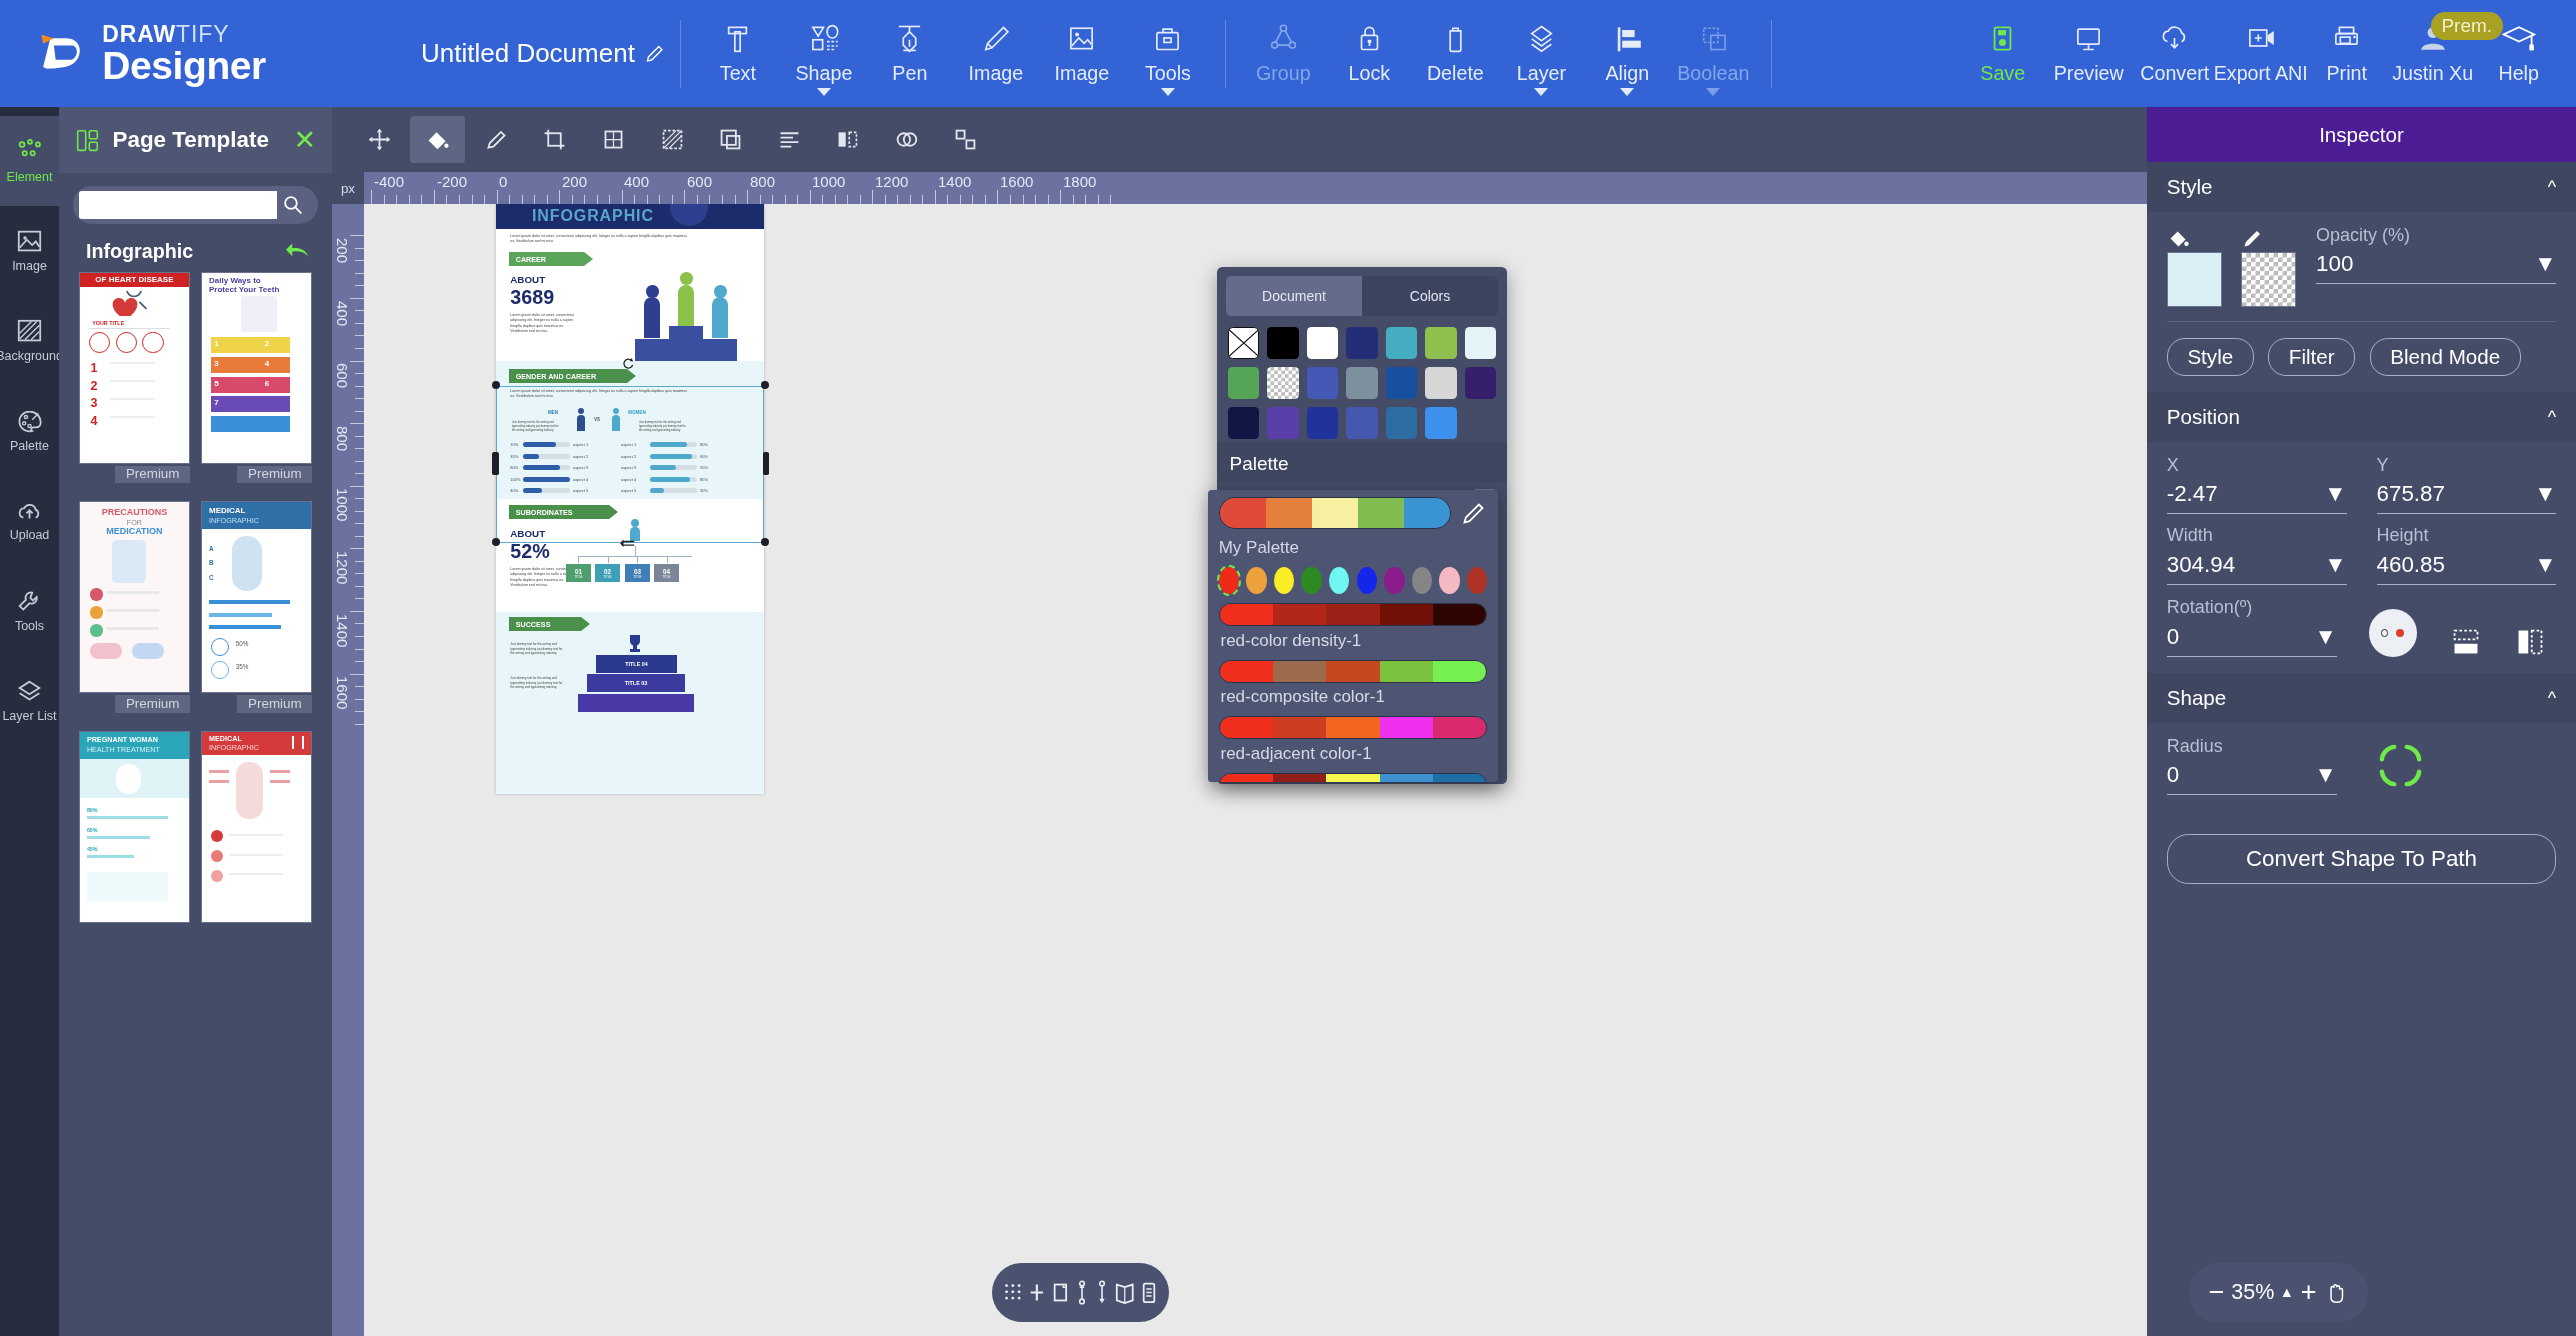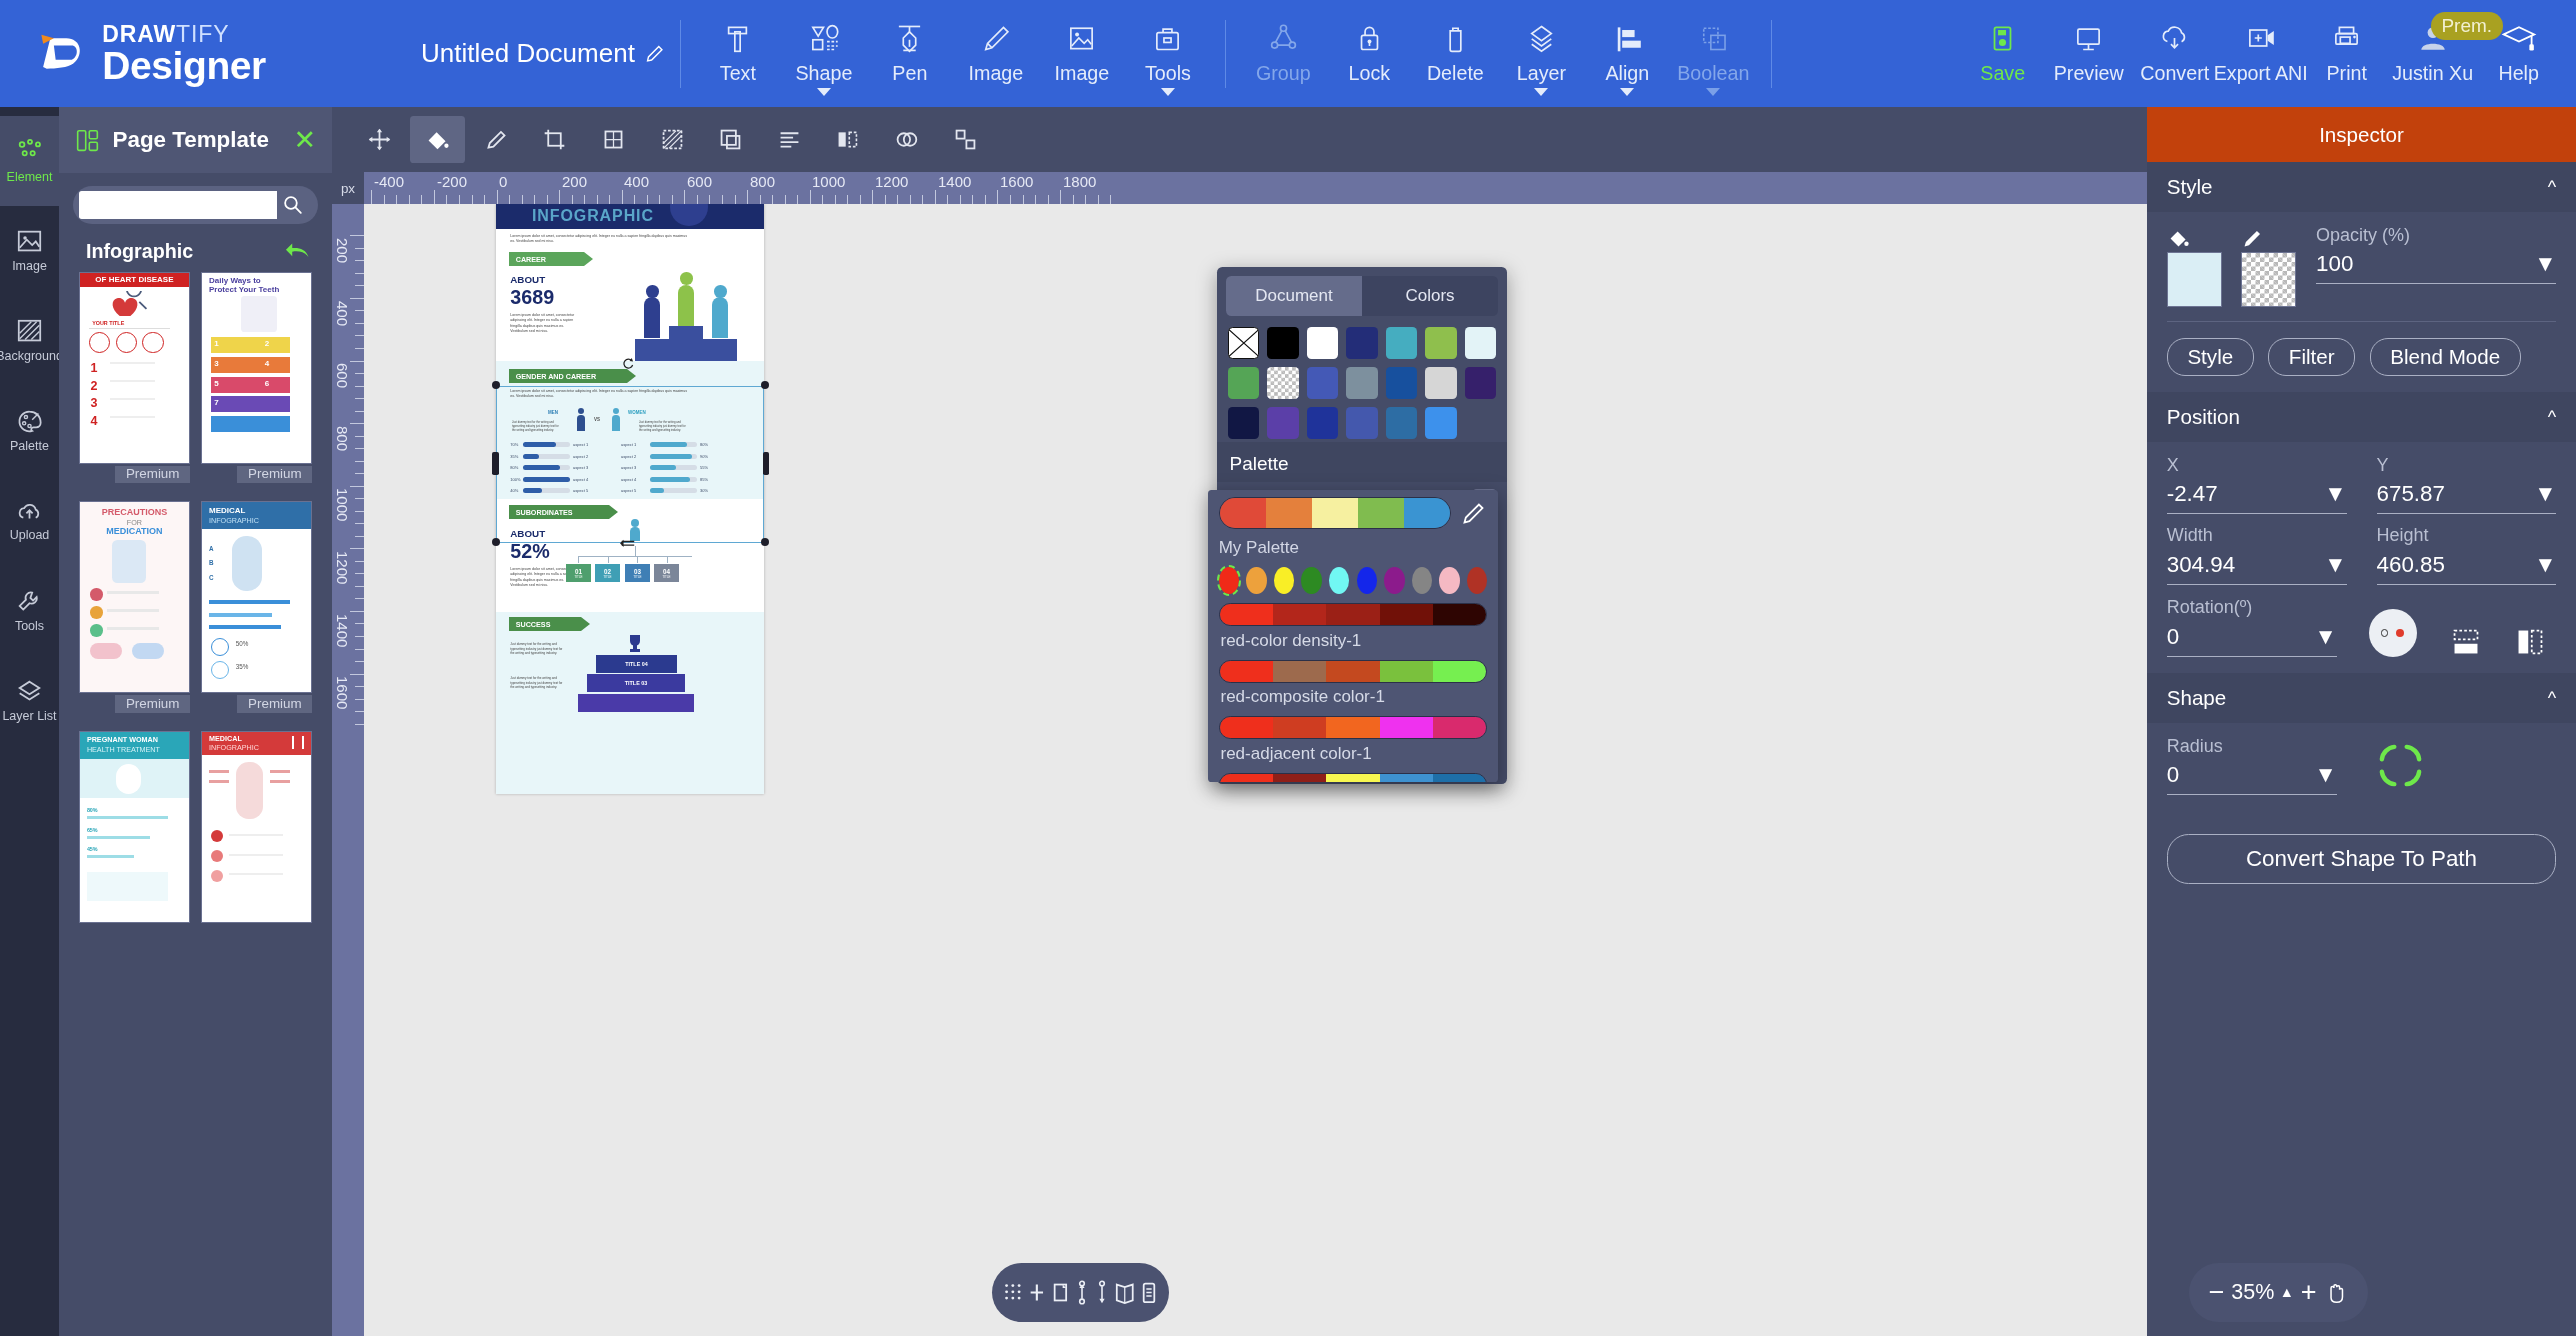--- a/index.html
+++ b/index.html
@@ -167,21 +167,21 @@
 
   
   .cpop {
     position: absolute; left: 885px; top: 160px; width: 290px; height: 517px;
     background: #454c68; border-radius: 5.4px; box-shadow: 0 5.4px 19.7px rgba(0,0,0,.35);
     z-index: 20;
   }
   .cpop-tabs { display: flex; margin: 9px 9px 0 9px; border-radius: 5.4px; overflow: hidden; }
   .cpop-tab {
     flex: 1; height: 40px; display: flex; align-items: center; justify-content: center;
-    color: #e4e7f2; font-size: 17px; background: #3d4460; cursor: pointer;
+    color: #e4e7f2; font-size: 14px; background: #3d4460; cursor: pointer;
   }
   .cpop-tab.active { background: #656c8b; }
   .sw-grid { display: grid; grid-template-columns: repeat(7, 1fr); gap: 8px; padding: 10.7px 10.7px 3.6px 10.7px; }
   .sw { height: 32px; border-radius: 4.5px; cursor: pointer; }
   .cpop-sec { color: #fff; font-size: 19px; padding: 10.7px 0 7.2px 12.5px; background: #3f4660; }
   .pal-row { display: flex; align-items: center; gap: 9px; padding: 7.2px 10.7px; }
   .pal-bar { flex: 1; height: 32px; border-radius: 16px; display: flex; overflow: hidden; border: 0.9px solid #2b3048; }
   .pal-bar span { flex: 1; }
   .dots-btn {
     width: 23px; height: 34px; background: #6d7493; border-radius: 3.6px; display: flex;
@@ -204,21 +204,21 @@
   .grad-bar span { flex: 1; }
   .grad-name { color: #d6dae7; font-size: 17px; padding: 4.5px 0 7.2px 1.8px; }
   .pencil-ic { color: #fff; }
 
   
   .insp {
     position: absolute; right: 0; top: 107px; width: 429px; height: 1229px;
     background: #454c68; z-index: 10;
   }
   .insp-head {
-    height: 55px; background: #c2410c; color: #fff; font-size: 20.6px;
+    height: 55px; background: #4c1d95; color: #fff; font-size: 20.6px;
     display: flex; align-items: center; justify-content: center;
   }
   .sec-head {
     height: 50px; background: #3f4660; color: #fff; font-size: 20.6px; display: flex;
     align-items: center; padding: 0 19.7px;
   }
   .chev { margin-left: auto; font-size: 18px; color: #fff; }
   .sec-body { padding: 12.5px 19.7px 16px 19.7px; }
   .fill-row { display: flex; align-items: flex-start; gap: 19.7px; }
   .fill-col { width: 55px; }

